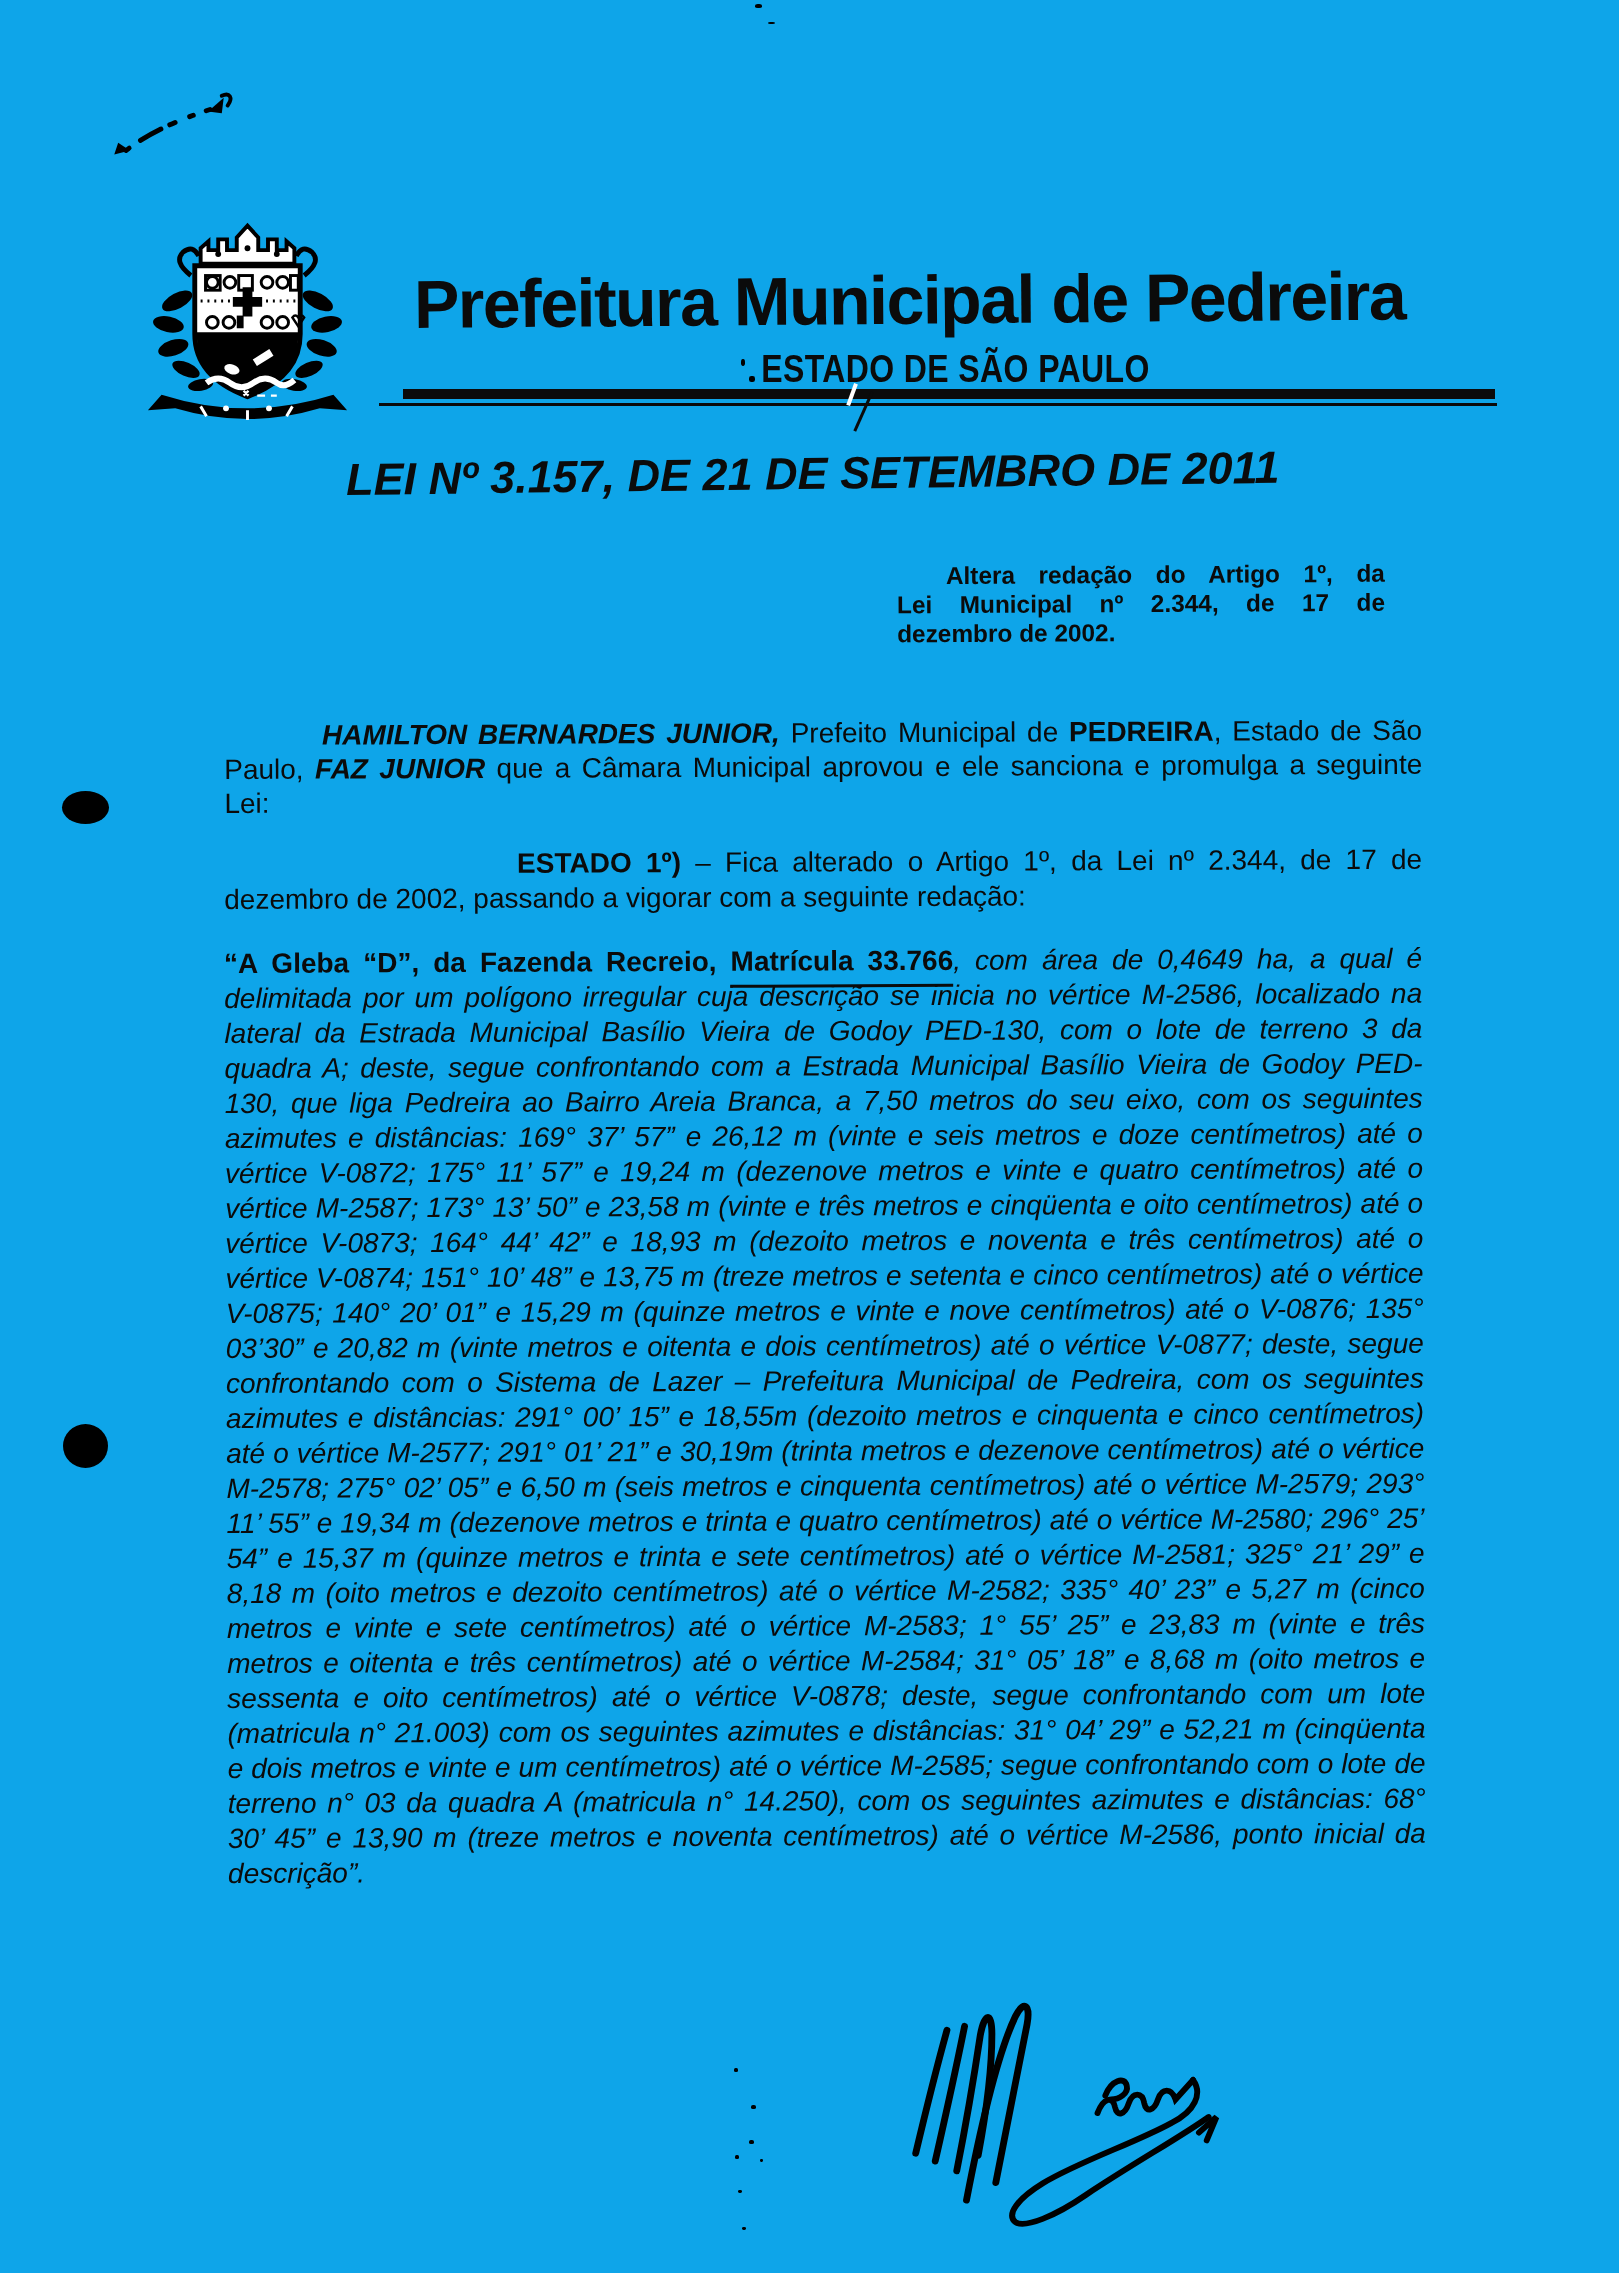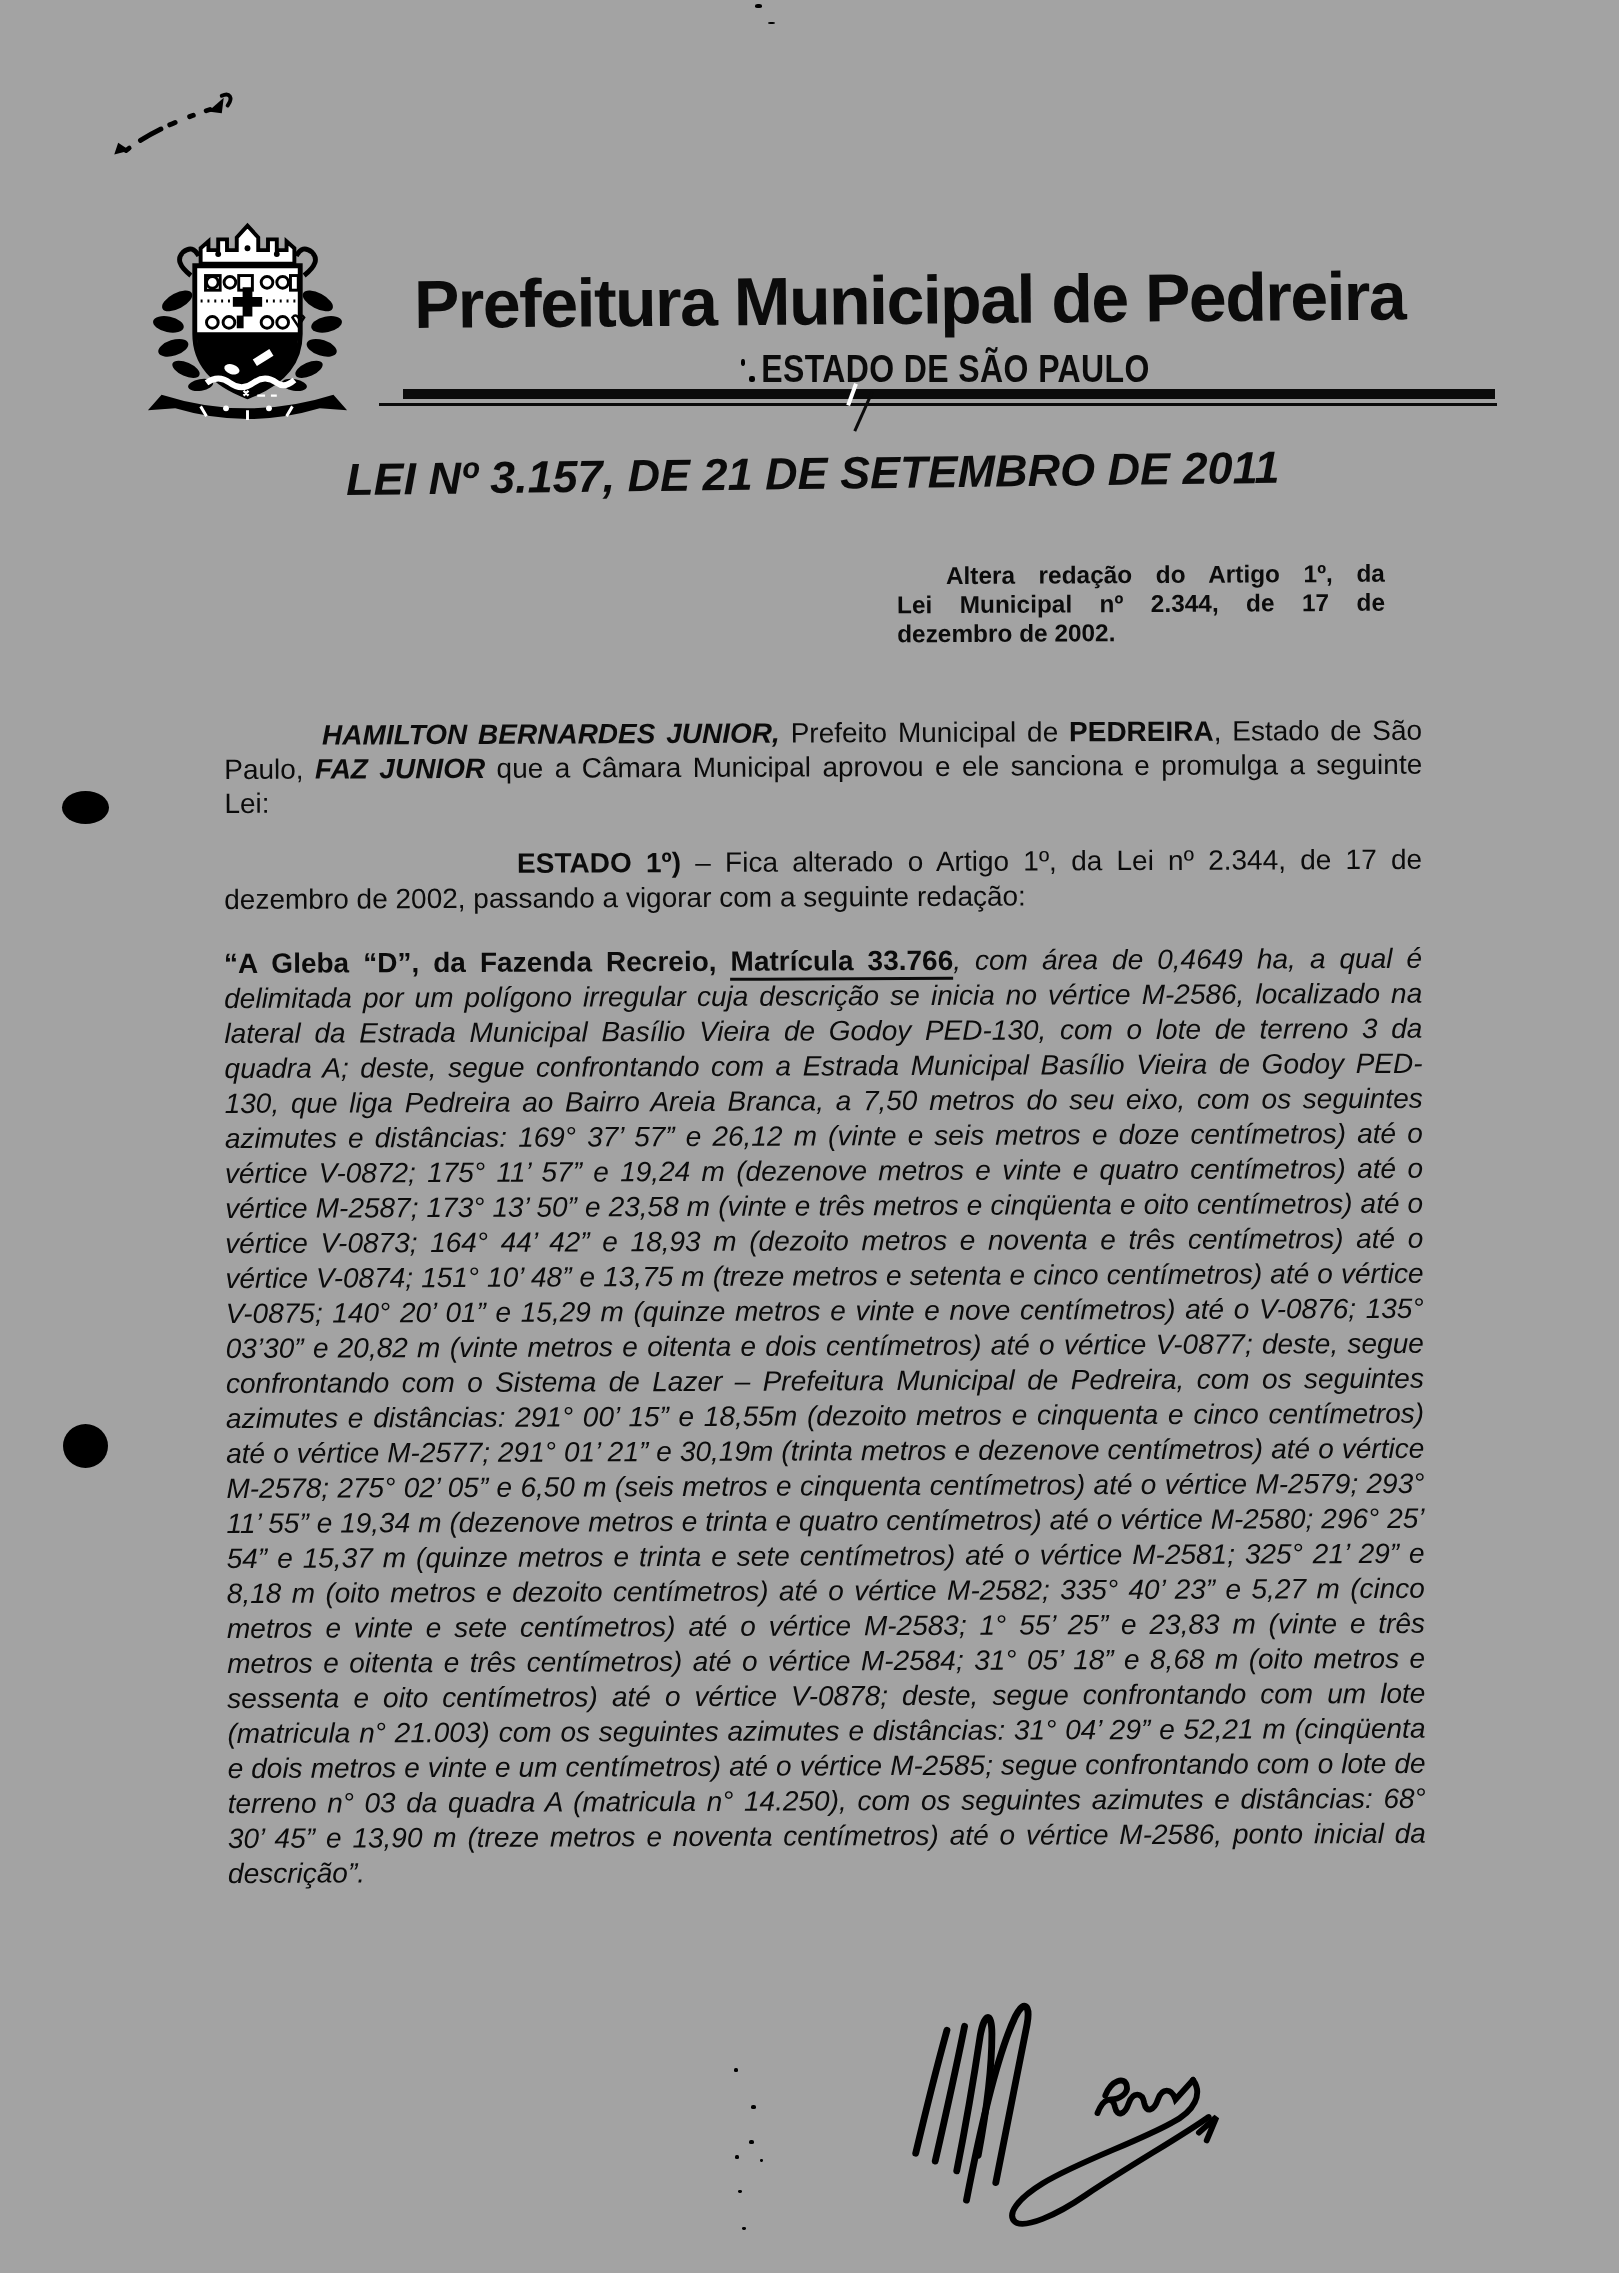--- a/index.html
+++ b/index.html
@@ -1,19 +1,19 @@
 <!DOCTYPE html>
 <html lang="pt"><head>
 <meta charset="utf-8">
 <style>
   html,body{margin:0;padding:0;background:#ffffff;}
   .page{
     position:relative;
     width:1620px;height:2273px;
-    background:#a3a3a3;
+    background:#0ea5e9;
     overflow:hidden;
     font-family:"Liberation Sans", sans-serif;
     color:#0b0b0b;
   }
   .abs{position:absolute;}
 
   
   .org-name{
     left:414px;top:265px;
     font-size:68px;font-weight:700;letter-spacing:-1.5px;
@@ -42,21 +42,21 @@
   .summary .line.last{text-align:left;text-align-last:left;}
 
   
   .bodytext{font-size:28px;line-height:34px;text-align:justify;width:1198px;left:224px;transform:rotate(-0.25deg);transform-origin:left top;}
   .p1{top:719px;text-indent:98px;}
   .p2{top:847px;text-indent:293px;line-height:35px;}
   .p3{top:946px;line-height:35px;}
   .b{font-weight:700;}
   .bi{font-weight:700;font-style:italic;}
   .it{font-style:italic;}
-  .matricula{font-weight:700;border-bottom:3.9px solid #0b0b0b;padding-bottom:1px;}
+  .matricula{font-weight:700;border-bottom:3.9px solid #0b0b0b;padding-bottom:8px;}
 
   
   .punch{background:#000;border-radius:50%;}
   .punch1{left:62px;top:791px;width:47px;height:33px;}
   .punch2{left:63px;top:1424px;width:45px;height:44px;}
   .speck{background:#000;border-radius:40%;}
   .slash-black{left:862px;top:390px;width:2.9px;height:43px;background:#0b0b0b;transform:rotate(24deg);}
   .slash-white{left:850px;top:383px;width:3.9px;height:23.4px;background:#fff;transform:rotate(20deg);}
   svg{display:block;}
 </style>

